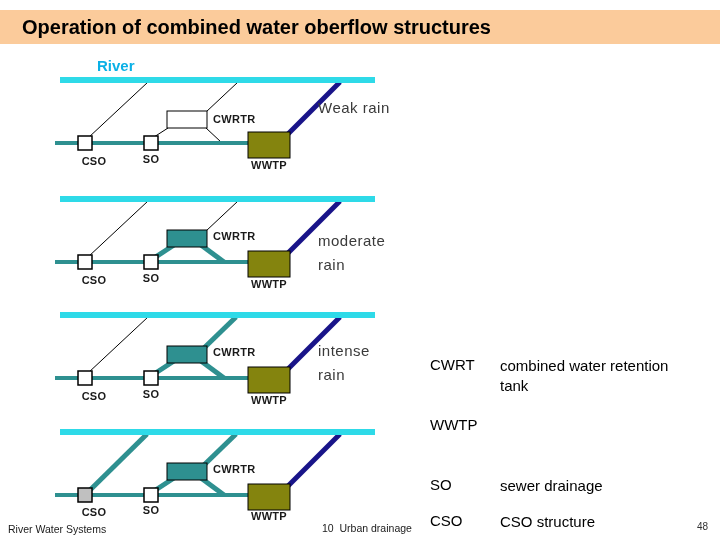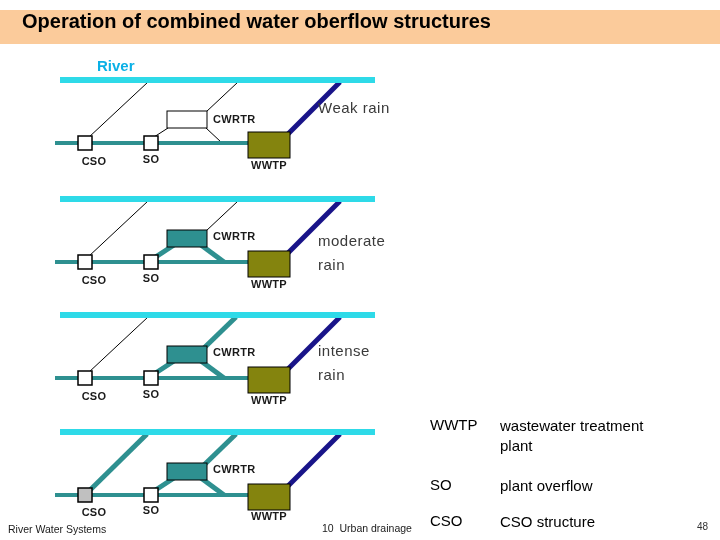--- a/index.html
+++ b/index.html
@@ -3,21 +3,21 @@
 <meta charset="utf-8">
 <style>
   :root{
     --title-bg:#fbcb9b; --river:#2edae8; --river-text:#0ab0e6; --teal:#2e9090;
     --khaki:#84840e; --navy:#191489; --gray-fill:#c0c0c0; --rain-text:#3a3a3a; --ink:#000000;
   }
   html,body{margin:0;padding:0;background:#fff;}
   .slide{position:relative;width:720px;height:540px;background:#fff;overflow:hidden;
          font-family:"Liberation Sans","DejaVu Sans",sans-serif;color:var(--ink);}
   .title-bar{position:absolute;left:0;top:10px;width:720px;height:34px;background:var(--title-bg);
-             display:flex;align-items:flex-start;}
+             display:flex;align-items:center;}
   .title-bar h1{margin:0 0 0 22px;font-size:20px;font-weight:800;letter-spacing:0px;color:#000;}
   .diagram-svg{position:absolute;left:0;top:0;}
   .lbl{position:absolute;font-size:11px;color:#1a1a1a;letter-spacing:0.3px;font-weight:bold;}
   .lbl.center{text-align:center;}
   .river-label{position:absolute;left:97px;top:57px;font-size:15px;font-weight:bold;color:var(--river-text);}
   .rain-label{position:absolute;left:318px;font-size:15px;color:var(--rain-text);
               letter-spacing:0.5px;white-space:pre-line;line-height:24px;}
   .legend{position:absolute;left:0;top:0;width:720px;height:540px;pointer-events:none;}
   .legend-row{position:absolute;left:430px;width:280px;display:flex;pointer-events:auto;}
   .legend-term{width:70px;font-size:15px;color:#000;flex:none;}
@@ -115,28 +115,31 @@
   <div class="lbl center" style="left:245px;top:394px;width:48px">WWTP</div>
   <div class="rain-label" style="top:339px">intense
 rain</div>
 
   <div class="lbl center" style="left:72px;top:506px;width:44px">CSO</div>
   <div class="lbl center" style="left:134px;top:504px;width:34px">SO</div>
   <div class="lbl" style="left:213px;top:463px">CWRTR</div>
   <div class="lbl center" style="left:245px;top:510px;width:48px">WWTP</div>
 
   <div class="legend">
+    <div class="legend-row" style="top:356px">
+      <div class="legend-term">CWRT</div>
+      <div class="legend-def">combined water retention
+tank</div>
+    </div>
     <div class="legend-row" style="top:416px">
       <div class="legend-term">WWTP</div>
-      <div class="legend-def">wastewater treatment
-plant</div>
     </div>
     <div class="legend-row" style="top:476px">
       <div class="legend-term">SO</div>
-      <div class="legend-def">plant overflow</div>
+      <div class="legend-def">sewer drainage</div>
     </div>
     <div class="legend-row" style="top:512px">
       <div class="legend-term">CSO</div>
       <div class="legend-def">CSO structure</div>
     </div>
   </div>
 
   <div class="footer-left">River Water Systems</div>
   <div class="footer-chapter">10  Urban drainage</div>
   <div class="page-number">48</div>

